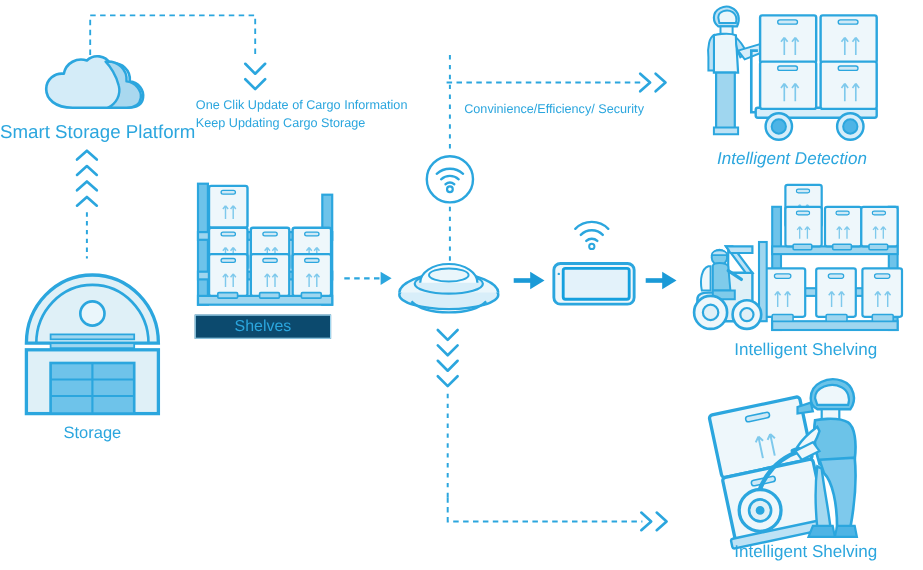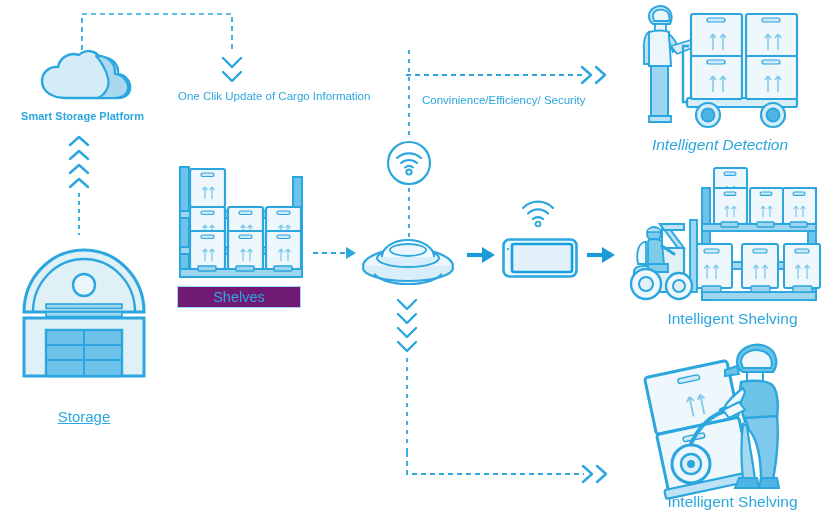--- a/index.html
+++ b/index.html
@@ -24,32 +24,33 @@
 </style>
 </head>
 <body>
 
 <div class="node" style="left:36px;top:50px;">
   <svg width="100" height="52" viewBox="0 0 100 52">
     <path d="M30 48 C14 48 6 40 6 31 C6 22 14 16 22 17 C24 7 34 2 43 5 C49 -1 60 0 64 8 C75 6 83 14 82 24 C90 25 95 32 94 39 C93 46 86 48 80 48 Z" fill="#d4ecf8" stroke="#2ba6de" stroke-width="2.4" stroke-linejoin="round"></path>
     <path d="M60 6 C71 5 80 13 79 24 C87 25 93 32 92 39 C91 46 85 48 79 48 L62 48 C70 44 74 36 72 28 C70 19 64 10 60 6 Z" fill="#a9d8ef" stroke="#2ba6de" stroke-width="2.2" stroke-linejoin="round"></path>
   </svg>
 </div>
-<div class="lbl" style="left:0px;top:110px;width:165px;font-size:11px;font-weight:bold;">Smart Storage Platform</div>
+<div class="lbl" style="left:0px;top:110px;width:165px;font-size:17px;">Smart Storage Platform</div>
 
 <div class="node" style="left:60px;top:0px;">
   <svg width="200" height="100" viewBox="0 0 200 100">
     <path d="M22 50 L22 14 L172 14 L172 50" fill="none" stroke="#2ba6de" stroke-width="1.7" stroke-dasharray="5,4"></path>
     <path d="M163 58 l9 9 l9 -9" fill="none" stroke="#2ba6de" stroke-width="2.4" stroke-linecap="round" stroke-linejoin="round"></path>
     <path d="M163 72 l9 9 l9 -9" fill="none" stroke="#2ba6de" stroke-width="2.4" stroke-linecap="round" stroke-linejoin="round"></path>
   </svg>
 </div>
 
 <div class="txt-block" style="left:178px;top:88px;">
   <div class="lbl-sm" style="position:relative;left:0;top:0;">One Clik Update of Cargo Information</div>
+  <div class="lbl-sm" style="position:relative;left:0;top:0;">Keep Updating Cargo Storage</div>
 </div>
 
 <div class="node" style="left:62px;top:135px;">
   <svg width="40" height="105" viewBox="0 0 40 105">
     <path d="M8 10 l9 -8 l9 8" fill="none" stroke="#2ba6de" stroke-width="2.4" stroke-linecap="round" stroke-linejoin="round"></path>
     <path d="M8 24 l9 -8 l9 8" fill="none" stroke="#2ba6de" stroke-width="2.4" stroke-linecap="round" stroke-linejoin="round"></path>
     <path d="M8 38 l9 -8 l9 8" fill="none" stroke="#2ba6de" stroke-width="2.4" stroke-linecap="round" stroke-linejoin="round"></path>
     <path d="M8 52 l9 -8 l9 8" fill="none" stroke="#2ba6de" stroke-width="2.4" stroke-linecap="round" stroke-linejoin="round"></path>
     <path d="M17 58 L17 100" fill="none" stroke="#2ba6de" stroke-width="1.8" stroke-dasharray="4,4"></path>
   </svg>
@@ -62,21 +63,21 @@
     <circle cx="66" cy="47" r="11" fill="#eaf6fb" stroke="#2ba6de" stroke-width="2.4"></circle>
     <rect x="28" y="66" width="76" height="4.5" fill="#9fd6ef" stroke="#2ba6de" stroke-width="1.6"></rect>
     <rect x="28" y="74" width="76" height="4.5" fill="#9fd6ef" stroke="#2ba6de" stroke-width="1.6"></rect>
     <rect x="6" y="80" width="120" height="58" fill="#dff0f7" stroke="#2ba6de" stroke-width="3"></rect>
     <rect x="28" y="92" width="76" height="46" fill="#6ec3ea" stroke="#2ba6de" stroke-width="2.4"></rect>
     <line x1="66" y1="92" x2="66" y2="138" stroke="#2ba6de" stroke-width="2"></line>
     <line x1="28" y1="107" x2="104" y2="107" stroke="#2ba6de" stroke-width="2"></line>
     <line x1="28" y1="122" x2="104" y2="122" stroke="#2ba6de" stroke-width="2"></line>
   </svg>
 </div>
-<div class="lbl" style="left:14px;top:408px;width:140px;text-decoration:underline;">Storage</div>
+<div class="lbl" style="left:14px;top:385px;width:140px;">Storage</div>
 
 <div class="node" style="left:176px;top:163px;">
   <svg width="130" height="118" viewBox="0 0 130 118">
 
     <rect x="4" y="4" width="9" height="110" fill="#6ec3ea" stroke="#2ba6de" stroke-width="2"></rect>
     <rect x="117" y="14" width="9" height="100" fill="#6ec3ea" stroke="#2ba6de" stroke-width="2"></rect>
 
     <rect x="4" y="48" width="122" height="7" fill="#9fd6ef" stroke="#2ba6de" stroke-width="2"></rect>
     <rect x="4" y="84" width="122" height="7" fill="#9fd6ef" stroke="#2ba6de" stroke-width="2"></rect>
     <rect x="4" y="106" width="122" height="8" fill="#9fd6ef" stroke="#2ba6de" stroke-width="2"></rect>
@@ -128,21 +129,21 @@
     <g>
       <rect x="90" y="68" width="35" height="38" rx="2" fill="#eef7fb" stroke="#2ba6de" stroke-width="2.2"></rect>
       <rect x="101" y="72" width="13" height="3.5" rx="1.7" fill="#cfe9f6" stroke="#2ba6de" stroke-width="1.2"></rect>
       <path d="M105 98 L105 86 M105 86 l-2.4 3 M105 86 l2.4 3" stroke="#7ec9ec" stroke-width="1.3" fill="none"></path>
       <path d="M112 98 L112 86 M112 86 l-2.4 3 M112 86 l2.4 3" stroke="#7ec9ec" stroke-width="1.3" fill="none"></path>
       <rect x="98" y="103" width="18" height="5" rx="1" fill="#9fd6ef" stroke="#2ba6de" stroke-width="1.5"></rect>
     </g>
   </svg>
 </div>
 <div style="position:absolute;left:177px;top:286px;width:124px;height:22px;
-            background:#701a75;border:1.6px solid #9fd6ef;box-sizing:border-box;
+            background:#0c4a6e;border:1.6px solid #9fd6ef;box-sizing:border-box;
             display:flex;align-items:center;justify-content:center;">
   <span style="color:#2ba6de;font-size:14.5px;">Shelves</span>
 </div>
 
 <div class="node" style="left:313px;top:243px;">
   <svg width="48" height="20" viewBox="0 0 48 20">
     <line x1="0" y1="10" x2="33" y2="10" stroke="#2ba6de" stroke-width="2.1" stroke-dasharray="5,4"></line>
     <path d="M33 4 L43 10 L33 16 Z" fill="#2ba6de"></path>
   </svg>
 </div>

